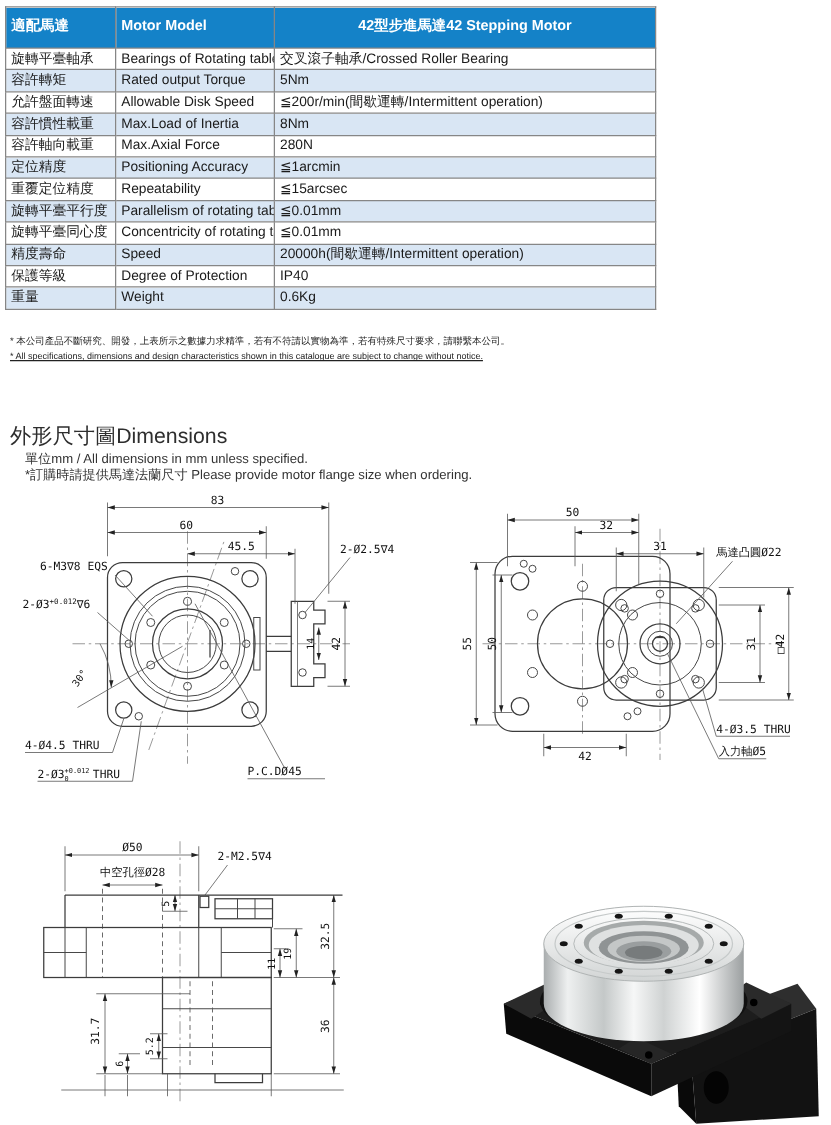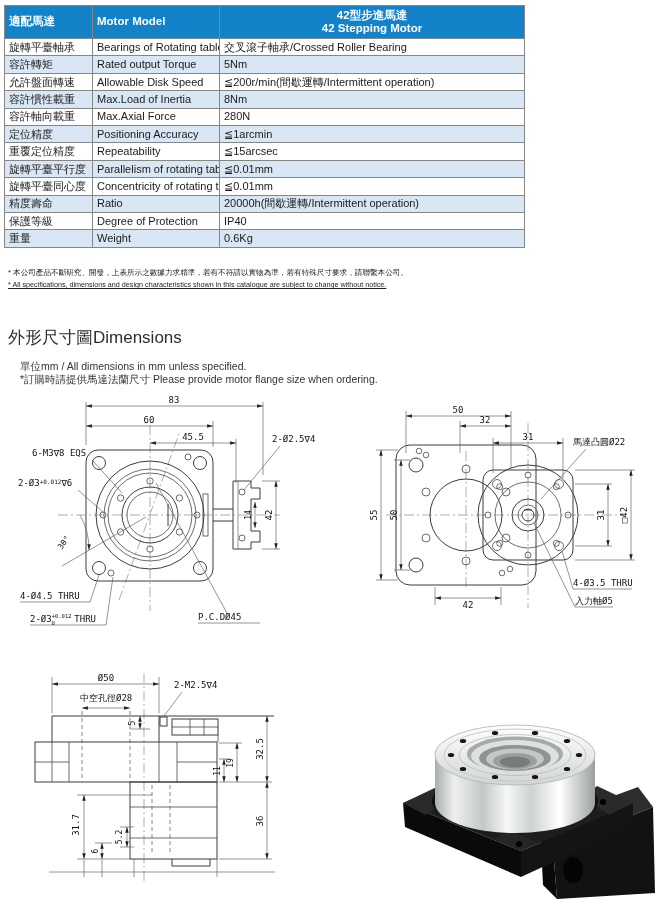--- a/index.html
+++ b/index.html
@@ -23,27 +23,27 @@
   table.spec col.c1{width:88px;}
   table.spec col.c2{width:127px;}
   table.spec thead th{
     background:#1482c8;color:#ffffff;font-weight:bold;height:33px;
     text-align:left;font-size:11.5px;
   }
   table.spec thead th.center{text-align:center;}
   table.spec tbody td{height:17.4px;background:#ffffff;margin-top:12px;}
   table.spec tbody tr:nth-child(even) td{background:#d9e6f4;}
   table.spec tbody td.val{text-align:left;}
-  .hdr-stack{display:flex;flex-direction:column;align-items:center;justify-content:center;}
+  .hdr-stack{display:flex;flex-direction:row;align-items:center;justify-content:center;}
   .hdr-stack span{display:block;font-size:11.5px;}
   
   .note{position:absolute;left:8px;font-size:7.6px;color:#222;white-space:nowrap;}
   .note.en{font-size:7.2px;text-decoration:underline;}
   
-  .dim-title{position:absolute;left:8px;top:326px;font-size:17px;color:#2e2e2e;}
+  .dim-title{position:absolute;left:8px;top:337px;font-size:17px;color:#2e2e2e;}
   .dim-sub{position:absolute;left:20px;font-size:10.5px;color:#333;}
   
   svg{position:absolute;}
   .cadline{stroke:#3c3c3c;stroke-width:1;fill:none;}
   .cadmed{stroke:#474747;stroke-width:0.8;fill:none;}
   .cadthin{stroke:#5a5a5a;stroke-width:0.65;fill:none;}
   .cadcl{stroke:#787878;stroke-width:0.6;fill:none;stroke-dasharray:10 3 2 3;}
   .caddash{stroke:#555;stroke-width:0.7;fill:none;stroke-dasharray:4 3;}
   .cadtxt{font-family:"DejaVu Sans Mono", monospace;font-size:9px;fill:#111;}
   .cadtxt-s{font-family:"DejaVu Sans Mono", monospace;font-size:8px;fill:#111;}
@@ -111,21 +111,21 @@
         <td>Parallelism of rotating table</td>
         <td class="val">≦0.01mm</td>
       </tr>
     <tr>
         <td>旋轉平臺同心度</td>
         <td>Concentricity of rotating table</td>
         <td class="val">≦0.01mm</td>
       </tr>
     <tr>
         <td>精度壽命</td>
-        <td>Ratio</td>
+        <td>Speed</td>
         <td class="val">20000h(間歇運轉/Intermittent operation)</td>
       </tr>
     <tr>
         <td>保護等級</td>
         <td>Degree of Protection</td>
         <td class="val">IP40</td>
       </tr>
     <tr>
         <td>重量</td>
         <td>Weight</td>

